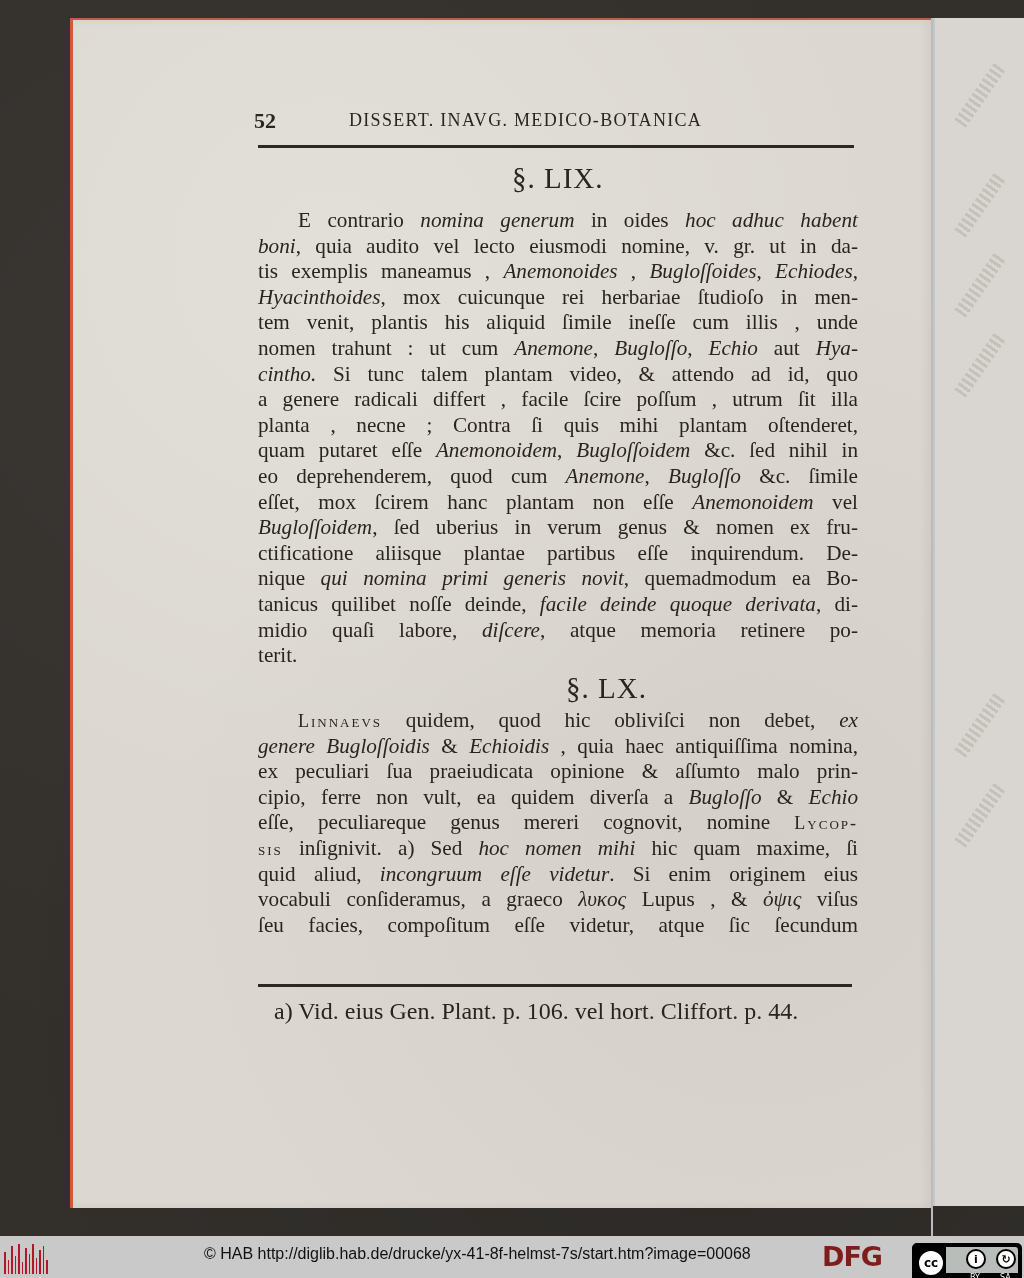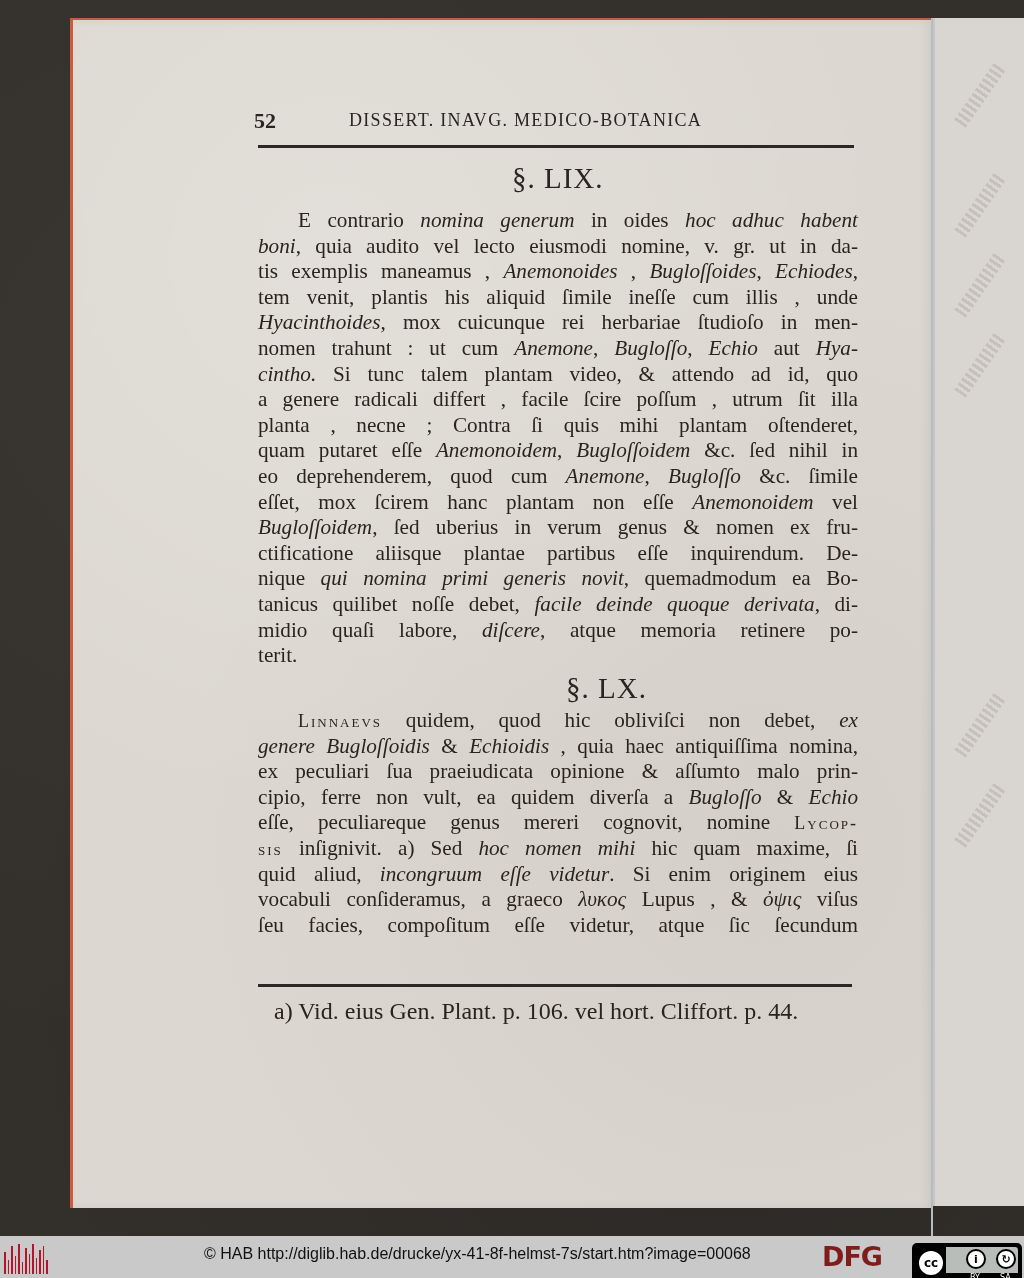--- a/index.html
+++ b/index.html
@@ -148,33 +148,33 @@
   <span id="page-number">52</span>
   <span id="running-title">DISSERT. INAVG. MEDICO-BOTANICA</span>
 </div>
 <div id="head-rule"></div>
 
 <div class="section-title" style="left:512px; top:162px;">§. LIX.</div>
 <div class="text-block" id="sec0" style="top:208px;">
     <span class="line indent"><span>E contrario </span><i>nomina  generum</i><span> in oides </span><i>hoc adhuc habent</i></span>
     <span class="line"><i>boni</i><span>, quia audito vel lecto eiusmodi nomine, v. gr. ut in da-</span></span>
     <span class="line"><span>tis exemplis maneamus , </span><i>Anemonoides</i><span> , </span><i>Bugloſſoides</i><span>, </span><i>Echiodes</i><span>,</span></span>
+    <span class="line"><i>Hyacinthoides</i><span>, mox cuicunque rei herbariae ſtudioſo in men-</span></span>
     <span class="line"><span>tem venit, plantis his aliquid ſimile ineſſe cum illis ,  unde</span></span>
-    <span class="line"><i>Hyacinthoides</i><span>, mox cuicunque rei herbariae ſtudioſo in men-</span></span>
     <span class="line"><span>nomen trahunt :  ut cum </span><i>Anemone</i><span>, </span><i>Bugloſſo</i><span>, </span><i>Echio</i><span> aut  </span><i>Hya-</i></span>
     <span class="line"><i>cintho.</i><span>   Si tunc talem plantam video, &amp; attendo  ad id, quo</span></span>
     <span class="line"><span>a genere radicali differt ,   facile ſcire poſſum , utrum ſit illa</span></span>
     <span class="line"><span>planta , necne ;   Contra ſi quis mihi plantam oſtenderet,</span></span>
     <span class="line"><span>quam putaret eſſe </span><i>Anemonoidem</i><span>, </span><i>Bugloſſoidem</i><span> &amp;c. ſed nihil in</span></span>
     <span class="line"><span>eo deprehenderem, quod cum </span><i>Anemone</i><span>, </span><i>Bugloſſo</i><span> &amp;c.   ſimile</span></span>
     <span class="line"><span>eſſet, mox ſcirem  hanc plantam non eſſe </span><i>Anemonoidem</i><span> vel</span></span>
     <span class="line"><i>Bugloſſoidem</i><span>, ſed uberius in verum  genus &amp; nomen ex fru-</span></span>
     <span class="line"><span>ctificatione aliisque plantae partibus eſſe inquirendum. De-</span></span>
     <span class="line"><span>nique </span><i>qui nomina primi generis  novit</i><span>,  quemadmodum ea Bo-</span></span>
-    <span class="line"><span>tanicus quilibet noſſe debet, </span><i>facile deinde quoque derivata</i><span>, di-</span></span>
+    <span class="line"><span>tanicus quilibet noſſe deinde, </span><i>facile deinde quoque derivata</i><span>, di-</span></span>
     <span class="line"><span>midio quaſi labore,  </span><i>diſcere</i><span>,  atque  memoria retinere po-</span></span>
     <span class="line last"><span>terit.</span></span>
   </div>
 
 <div class="section-title" style="left:534px; top:672px;margin-left:32px;">§. LX.</div>
 <div class="text-block" id="sec1" style="top:708px;">
     <span class="line indent"><span class="sc">Linnaevs</span><span> quidem, quod hic oblivi­ſci non debet, </span><i>ex</i></span>
     <span class="line"><i>genere Bugloſſoidis</i><span> &amp; </span><i>Echioidis</i><span> , quia haec antiquiſſima nomina,</span></span>
     <span class="line"><span>ex peculiari ſua praeiudicata opinione &amp; aſſumto malo prin-</span></span>
     <span class="line"><span>cipio, ferre non vult, ea quidem diverſa a </span><i>Bugloſſo</i><span>  &amp;  </span><i>Echio</i></span>

